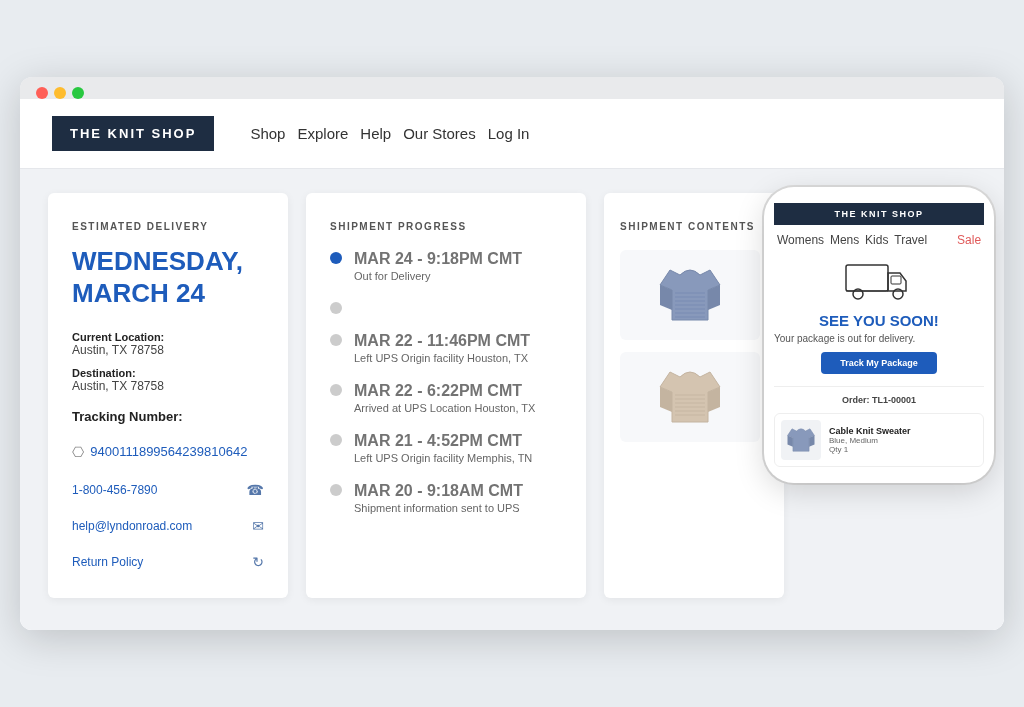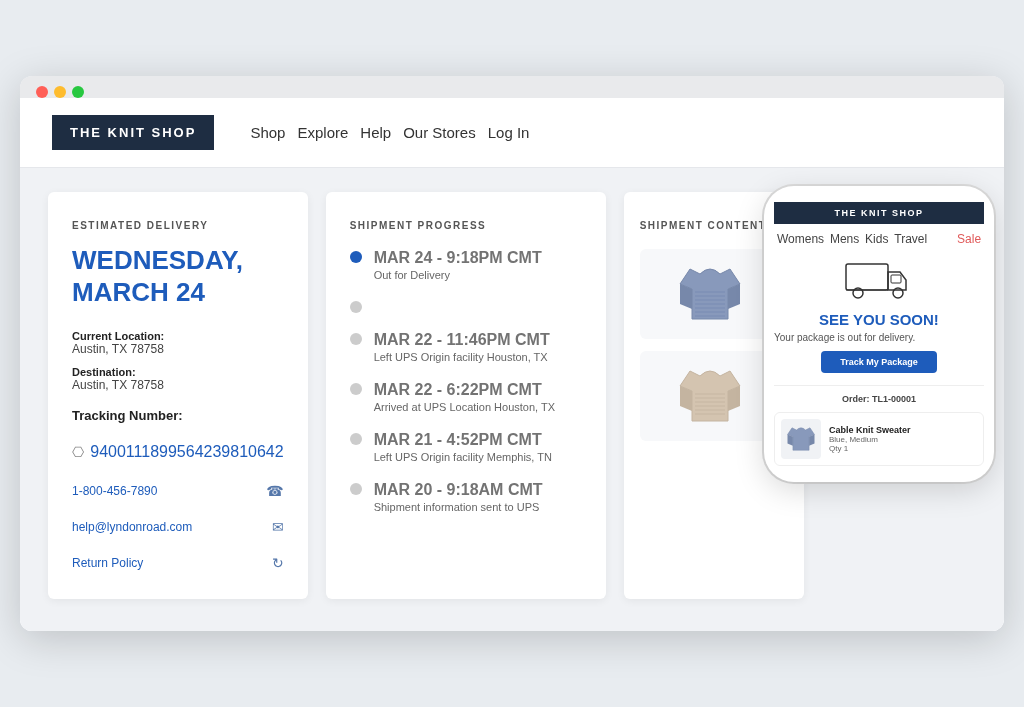--- a/index.html
+++ b/index.html
@@ -117,21 +117,21 @@
     .tracking-number-row {
       display: flex;
       align-items: center;
       gap: 6px;
     }
     .tracking-icon {
       font-size: 14px;
       color: #888;
     }
     .tracking-link {
-      font-size: 16px;
+      font-size: 13px;
       color: #1e5cbb;
       text-decoration: none;
     }
     .contact-links {
       margin-top: 22px;
       display: flex;
       flex-direction: column;
       gap: 20px;
     }
     .contact-row {

